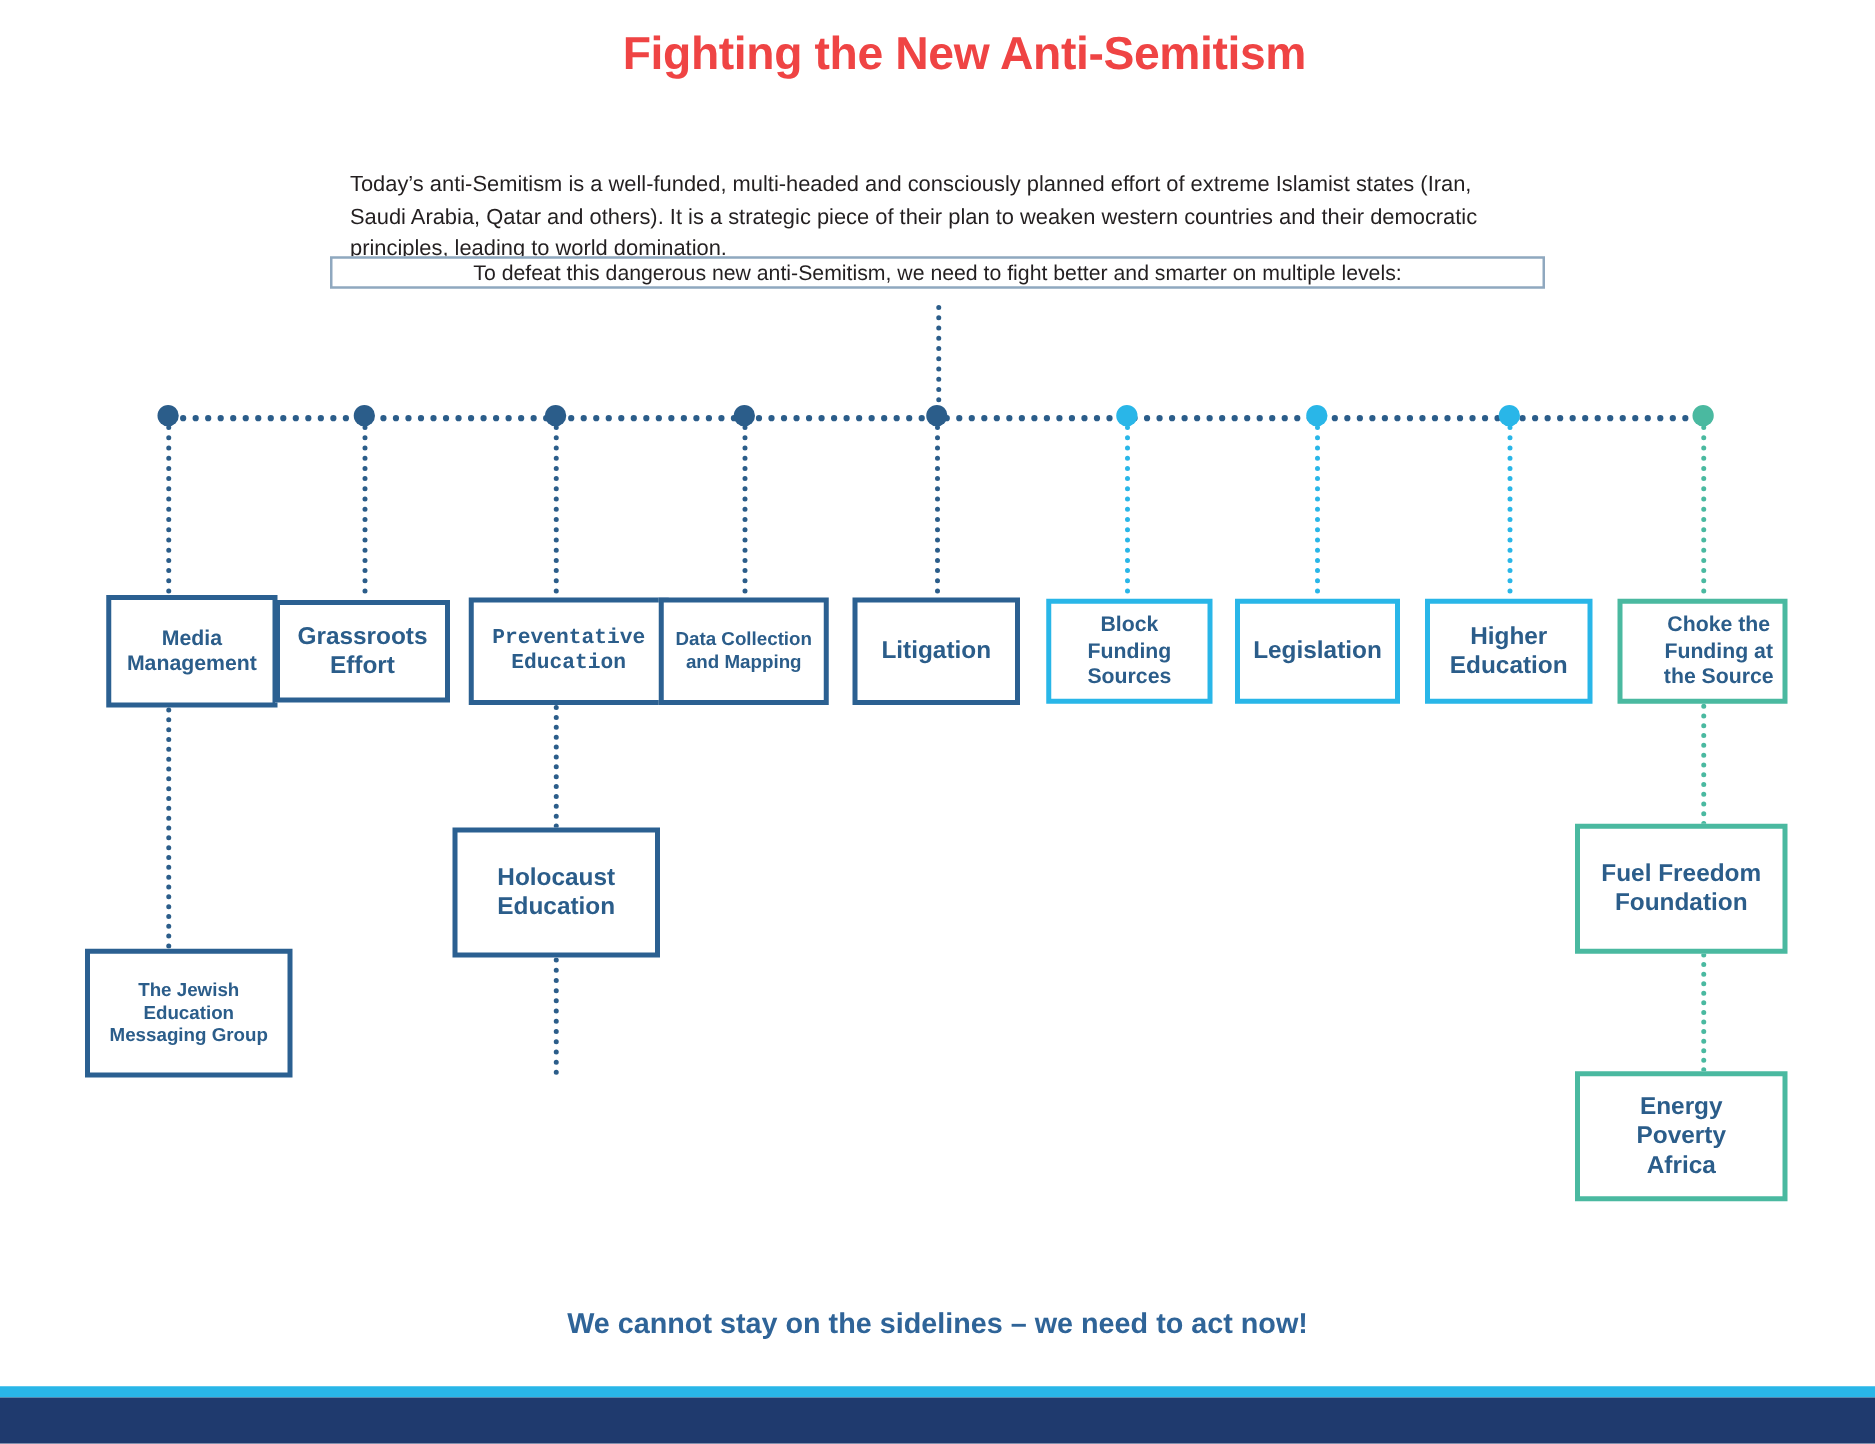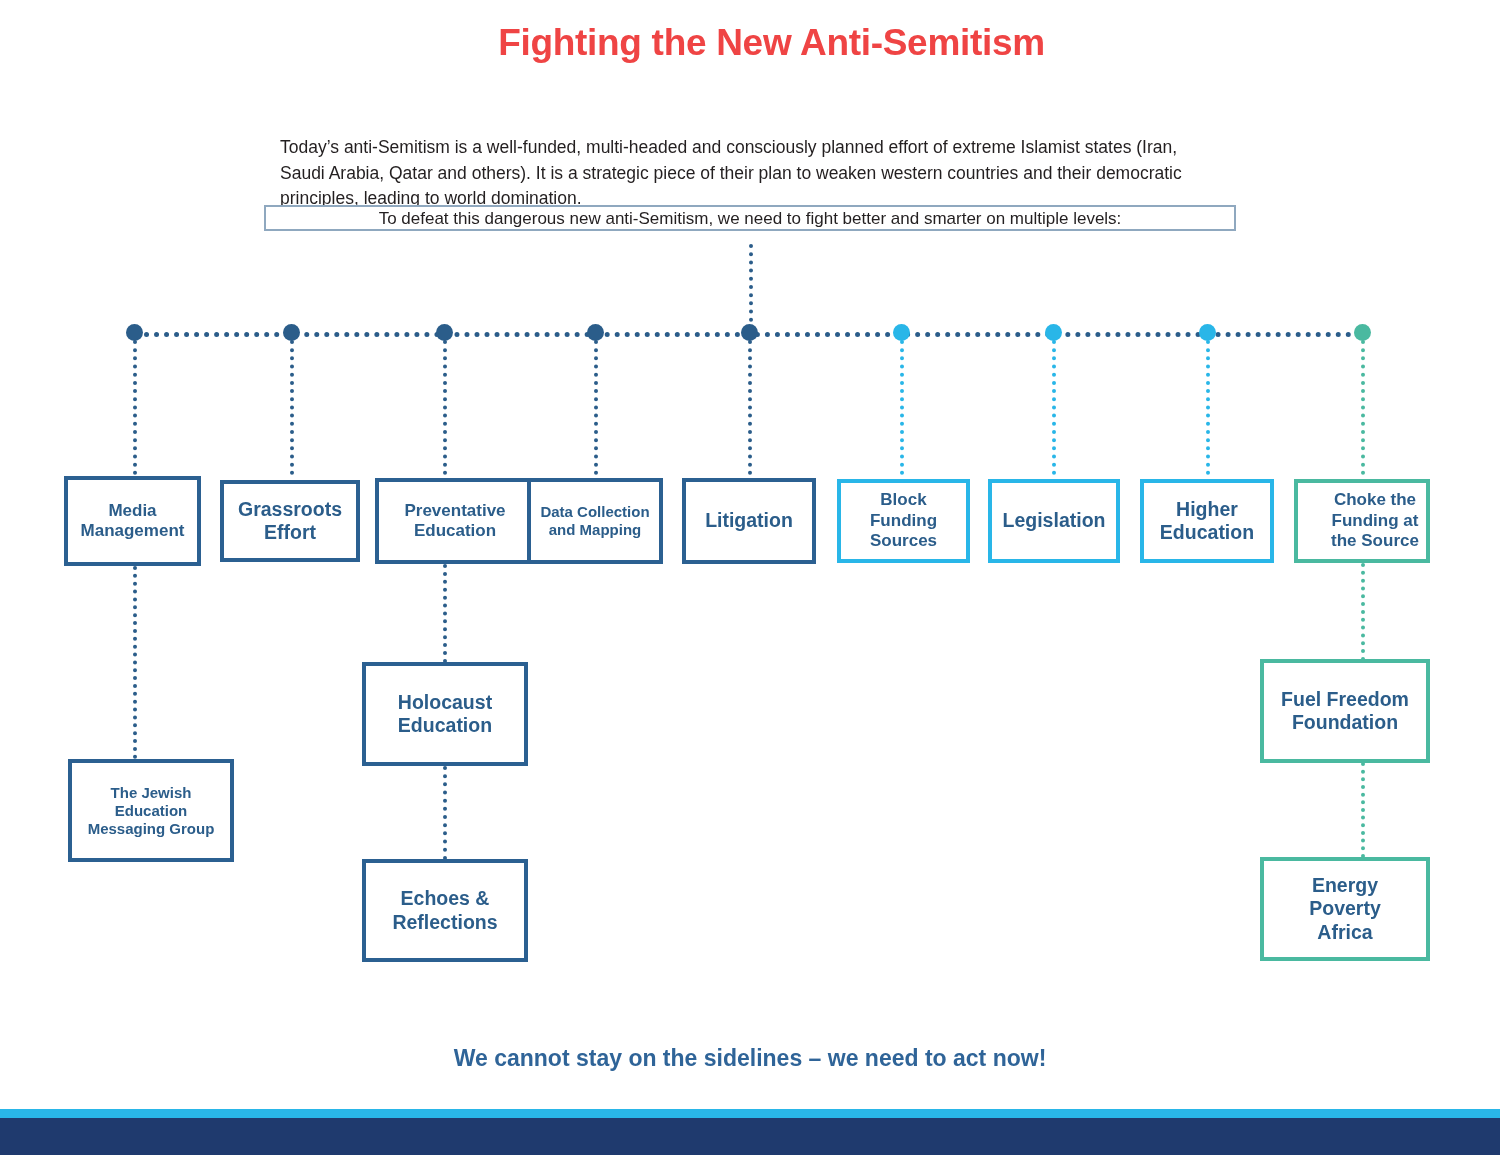--- a/index.html
+++ b/index.html
@@ -181,25 +181,25 @@
   <div class="v-dotted" style="left:133px;  top:340px; height:135px;"></div>
   <div class="v-dotted" style="left:290px;  top:340px; height:135px;"></div>
   <div class="v-dotted" style="left:443px;  top:340px; height:135px;"></div>
   <div class="v-dotted" style="left:594px;  top:340px; height:135px;"></div>
   <div class="v-dotted" style="left:748px;  top:340px; height:135px;"></div>
   <div class="v-dotted cyan" style="left:900px;  top:340px; height:135px;"></div>
   <div class="v-dotted cyan" style="left:1052px; top:340px; height:135px;"></div>
   <div class="v-dotted cyan" style="left:1206px; top:340px; height:135px;"></div>
   <div class="v-dotted teal" style="left:1361px; top:340px; height:135px;"></div>
 
-  <div class="nodebox navy fs-md" style="left:64px; top:476px; width:137px; height:90px;">Media<br>Management</div>
+  <div class="nodebox navy fs-md" style="left:85px; top:476px; width:137px; height:90px;">Media<br>Management</div>
 
   <div class="nodebox navy fs-lg" style="left:220px; top:480px; width:140px; height:82px;">Grassroots<br>Effort</div>
 
-  <div class="nodebox navy fs-md" style="left:375px; top:478px; width:160px; height:86px;">Preventative<br>Education</div>
+  <div class="nodebox navy fs-md" style="left:375px; top:478px; width:160px; height:86px;font-family:Liberation Mono, monospace;">Preventative<br>Education</div>
 
   <div class="nodebox navy fs-lg" style="left:682px; top:478px; width:134px; height:86px;">Litigation</div>
 
   <div class="nodebox navy fs-sm" style="left:527px; top:478px; width:136px; height:86px;">Data Collection<br>and Mapping</div>
 
   <div class="nodebox cyan fs-md" style="left:837px; top:479px; width:133px; height:84px;">Block Funding<br>Sources</div>
 
   <div class="nodebox cyan fs-lg" style="left:988px; top:479px; width:132px; height:84px;">Legislation</div>
 
   <div class="nodebox cyan fs-lg" style="left:1140px; top:479px; width:134px; height:84px;">Higher<br>Education</div>
@@ -213,21 +213,20 @@
   <div class="v-dotted" style="left:443px; top:766px; height:94px;"></div>
 
   <div class="v-dotted teal" style="left:1361px; top:563px; height:98px;"></div>
 
   <div class="v-dotted teal" style="left:1361px; top:762px; height:96px;"></div>
 
   <div class="nodebox navy fs-sm" style="left:68px; top:759px; width:166px; height:103px;">The Jewish<br>Education<br>Messaging Group</div>
 
   <div class="nodebox navy fs-lg" style="left:362px; top:662px; width:166px; height:104px;">Holocaust<br>Education</div>
 
-  <div class="nodebox navy fs-lg" style="left:362px; top:859px; width:166px; height:103px;">Echoes &amp;<br>Reflections</div>
 
   <div class="nodebox teal fs-lg" style="left:1260px; top:659px; width:170px; height:104px;">Fuel Freedom<br>Foundation</div>
 
   <div class="nodebox teal fs-lg" style="left:1260px; top:857px; width:170px; height:104px;">Energy<br>Poverty<br>Africa</div>
 
   <div class="footer-cta">We cannot stay on the sidelines – we need to act now!</div>
 
   <div class="bar-cyan"></div>
   <div class="bar-navy"></div>
 

